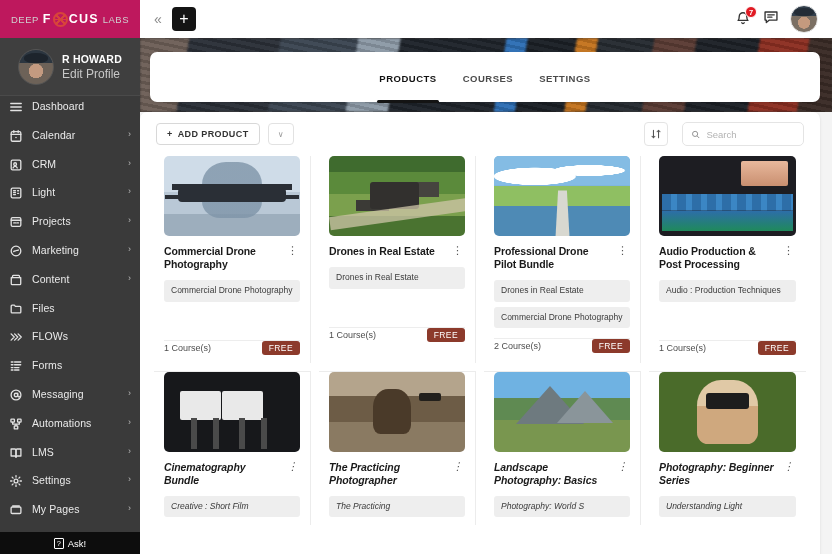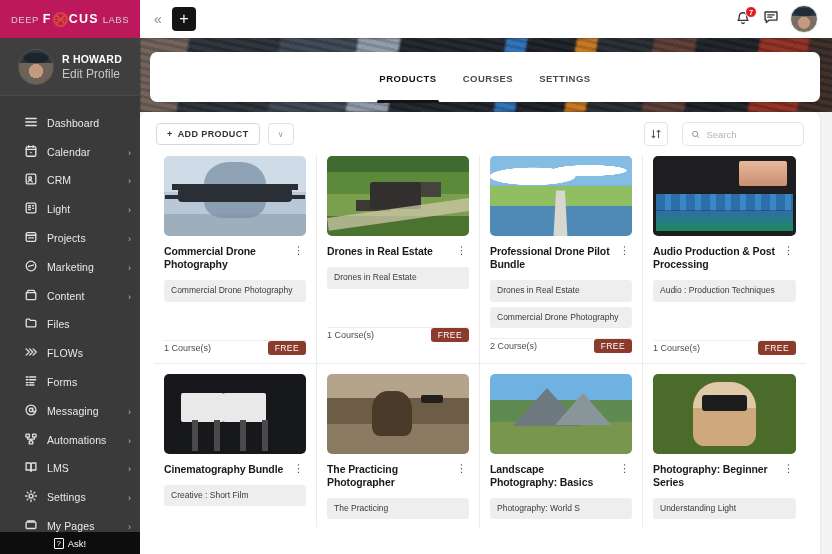--- a/index.html
+++ b/index.html
@@ -48,24 +48,23 @@
   }
   .avatar-sb::after {
     content:""; position:absolute; left:14%; top:10%; width:72%; height:30%;
     background:#1d242c; border-radius:50% 50% 40% 40%;
   }
   .pname { color: #fff; font-size: 10.5px; font-weight: bold; letter-spacing: .2px; }
   .pedit { color: #c8c8c8; font-size: 12px; margin-top: 2px; }
 
   .nav { flex: 1; overflow: hidden; padding-top: 4px; }
   .nav-item {
-    display: flex; align-items: flex-end; gap: 9px;
+    display: flex; align-items: flex-start; gap: 9px;
     height: 28.8px; padding: 0 9px; color: #eaeaea; font-size: 10.5px;
     cursor: pointer;
-    margin-left: 15px;
   }
   .nav-label { flex: 1; letter-spacing: .1px; }
   .chev { color: #bdbdbd; font-size: 9px; }
   .ico { width: 14px; height: 14px; flex: 0 0 14px; display: block; }
   .ico svg { width: 14px; height: 14px; display: block; stroke: #e2e2e2; fill: none;
              stroke-width: 1.5; stroke-linecap: round; stroke-linejoin: round; }
 
   .ask-bar {
     height: 22px; background: #0d0d0d; color: #fff; font-size: 9.5px;
     display: flex; align-items: center; justify-content: center; gap: 4px;
@@ -173,28 +172,28 @@
   .searchbox {
     width: 122px; height: 24px; border: 1px solid #e4e4e4; border-radius: 5px; background: #fff;
     display: flex; align-items: center; gap: 6px; padding: 0 8px;
   }
   .searchbox svg { width: 11px; height: 11px; stroke: #8d8d8d; fill: none; stroke-width: 1.6; }
   .searchbox input { border: none; outline: none; font-size: 9.5px; color: #333; width: 100%;
                      font-family: "Liberation Sans", sans-serif; background: transparent; }
   .searchbox input::placeholder { color: #b3b3b3; }
 
   .grid {
-    display: grid; grid-template-columns: repeat(4, 1fr); gap: 0;
+    display: grid; grid-template-columns: repeat(4, 1fr); gap: 8px;
     padding: 0 14px;
   }
   .card {
     border-right: 1px solid #ececec; padding: 0 10px 8px 10px; position: relative;
   }
   .card:nth-child(4n) { border-right: none; }
-  .card-row2 { padding-top: 10px; border-top: 1px solid #ececec; }
+  .card-row2 { padding-top: 0; border-top: 1px solid #ececec; font-style: italic; }
   .thumb { width: 100%; height: 80px; border-radius: 5px; overflow: hidden; position: relative; }
   .card-head { display: flex; align-items: flex-start; gap: 4px; margin-top: 9px; }
   .card-title {
     font-size: 10.5px; font-weight: bold; color: #1a1a1a; line-height: 1.25; flex: 1;
     letter-spacing: -.1px;
   }
   .kebab { color: #555; font-size: 11px; line-height: 9px; letter-spacing: 0; cursor: pointer;
            padding: 1px 2px; flex: 0 0 auto; }
   .chips { margin-top: 9px; display: flex; flex-direction: column; gap: 5px; }
   .chip {

